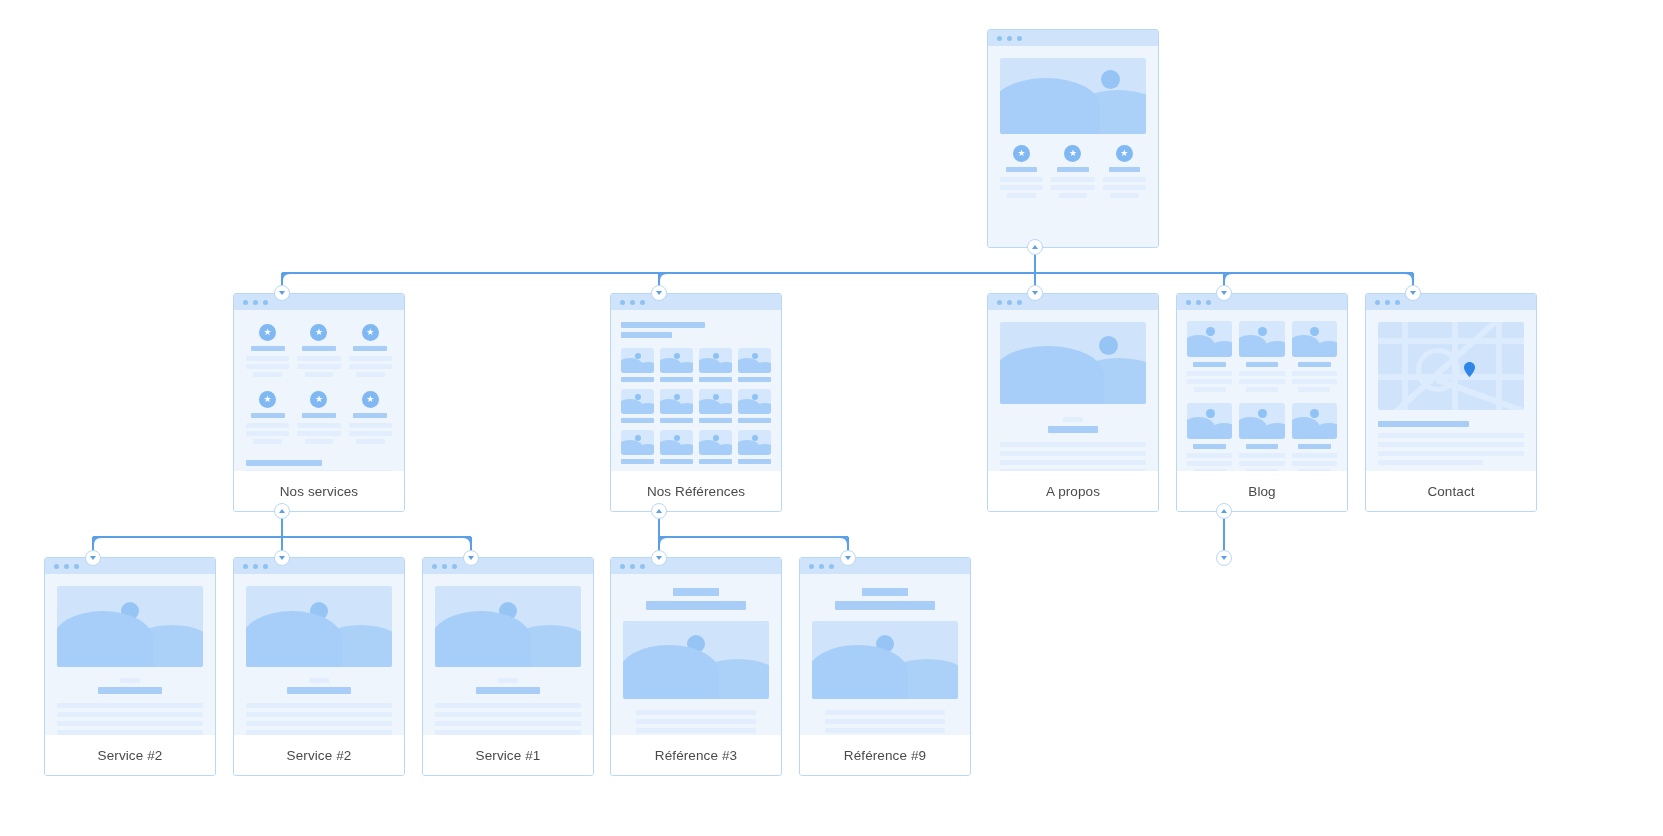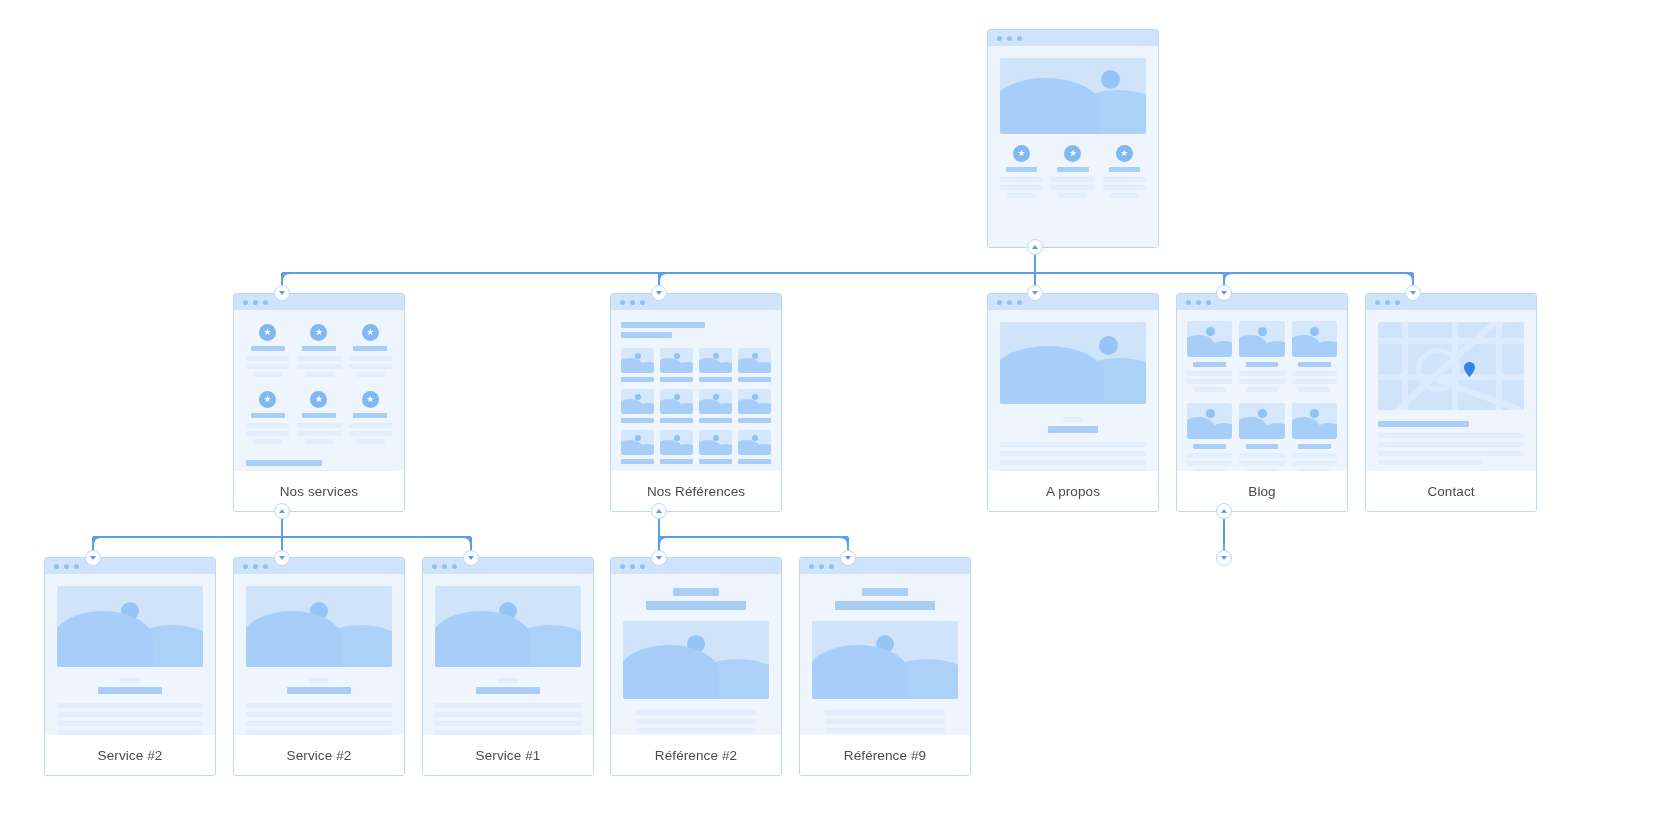--- a/index.html
+++ b/index.html
@@ -682,21 +682,21 @@
         <i class="hillA" style="width:100px;height:54px;left:-4px;"></i>
         <i class="hillB" style="width:86px;height:40px;right:-12px;"></i>
       </div>
       <div style="display:flex; flex-direction:column; gap:4px; margin-top:11px;">
         <i class="bar pale" style="width:82%; margin:0 auto;"></i>
         <i class="bar pale" style="width:82%; margin:0 auto;"></i>
         <i class="bar pale" style="width:82%; margin:0 auto;"></i>
 
       </div>
     </div>
-    <div class="caption">Référence #2</div>
+    <div class="caption">Référence #3</div>
   </div>
 
   <div class="card" style="left:799px; top:557px; width:172px; height:219px;">
     <div class="titlebar">
       <i class="dot"></i>
       <i class="dot"></i>
       <i class="dot"></i>
     </div>
     <div class="screen" style="padding:14px 12px;">
       <div style="display:flex; flex-direction:column; align-items:center; gap:5px;">

